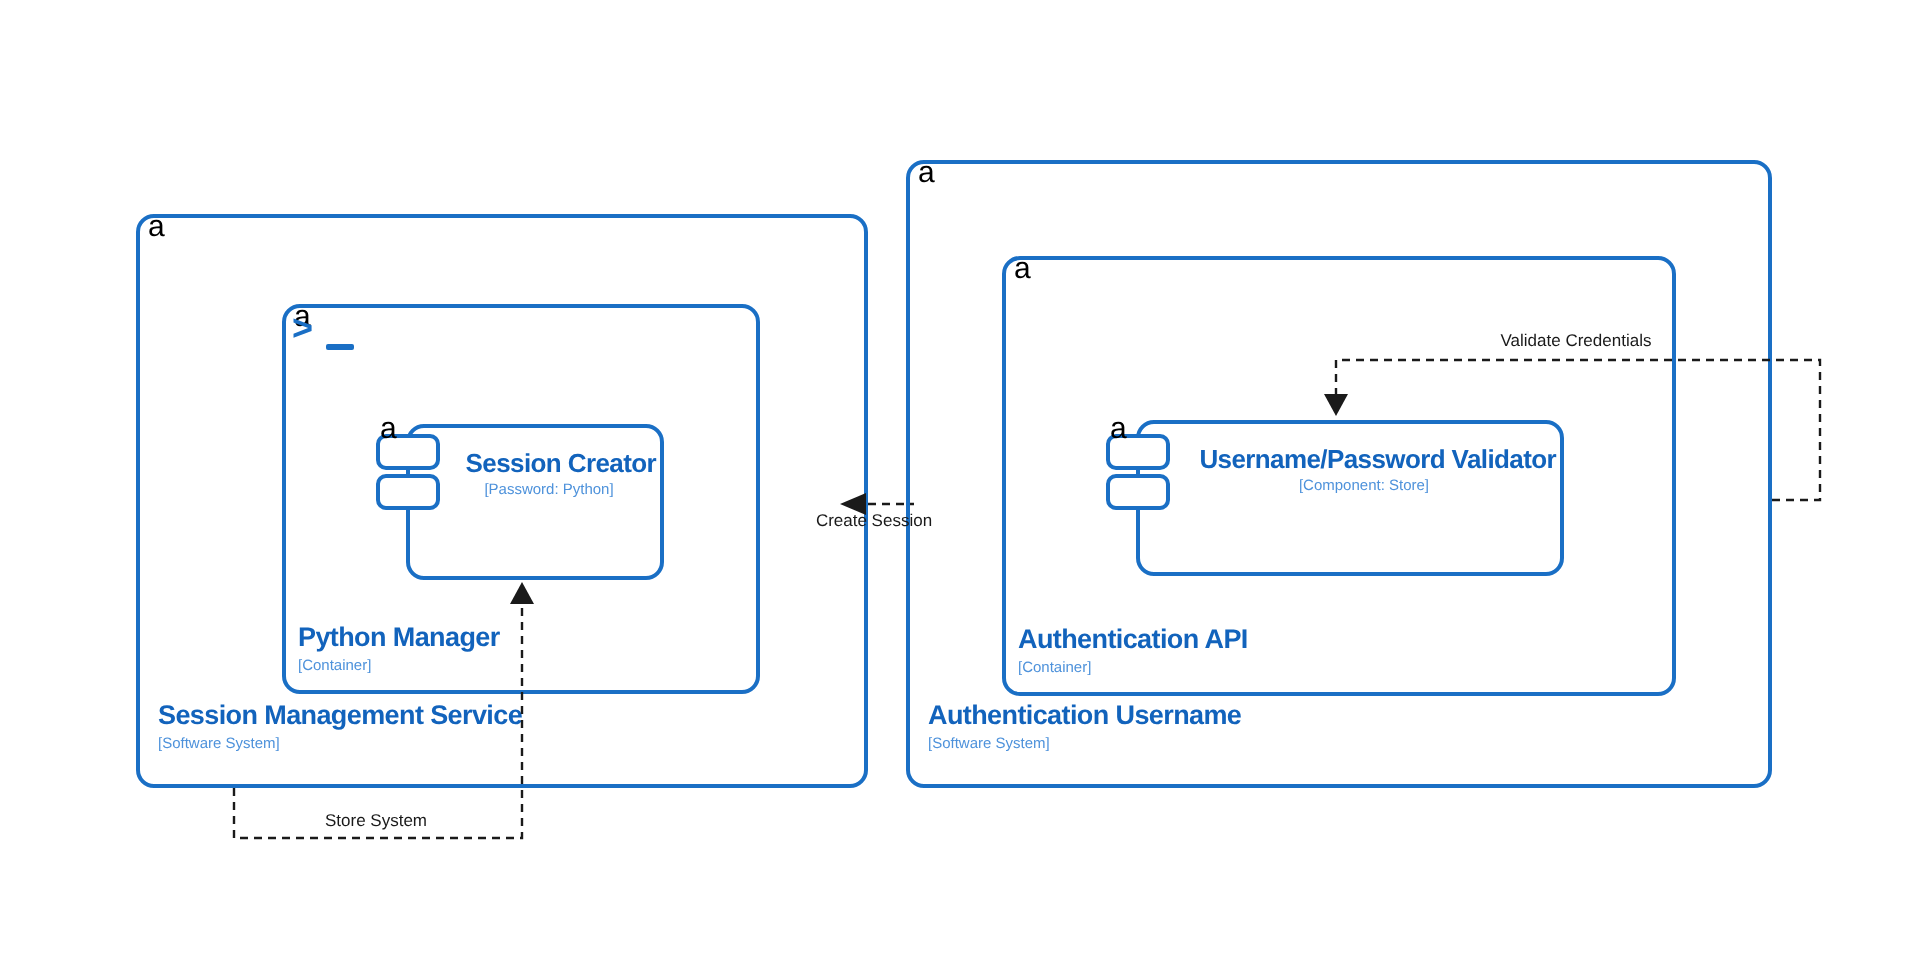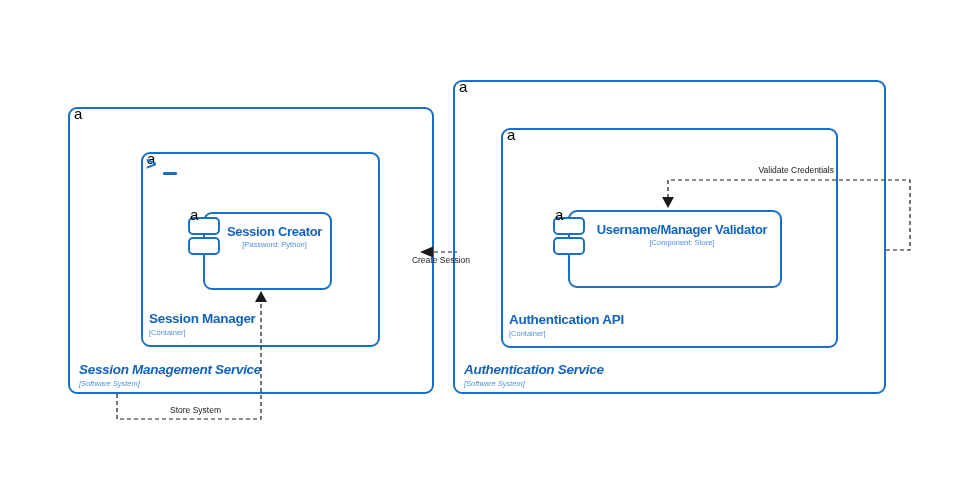--- a/index.html
+++ b/index.html
@@ -4,88 +4,88 @@
 <style>
   :root{
     --border:#1A6FC5; --title:#1263BC; --subtitle:#4E92DB; --line:#1a1a1a; --anchor:#000000;
   }
   html,body{margin:0;padding:0;background:#ffffff;}
   body{font-family:"Liberation Sans", sans-serif;}
   .canvas{position:relative;width:961px;height:485px;background:#fff;overflow:hidden;}
   .box{position:absolute;background:#fff;border:2px solid var(--border);border-radius:9px;box-sizing:border-box;}
   .anchor{position:absolute;left:4px;top:-3px;font-size:15px;line-height:1;color:var(--anchor);}
   .caption{position:absolute;}
-  .sys-caption{left:9px;bottom:4px;font-style:italic;}
+  .sys-caption{left:9px;bottom:16px;}
   .cont-caption{left:6px;bottom:8px;}
   .comp-caption{left:16px;right:2px;top:11px;text-align:center;}
-  .box-title{font-size:13.5px;font-weight:bold;color:var(--title);letter-spacing:-0.3px;line-height:1.1;white-space:nowrap;}
+  .box-title{font-size:13.5px;font-weight:bold;color:var(--title);letter-spacing:-0.3px;line-height:1.1;white-space:nowrap;text-align:right;}
   .comp-caption .box-title{font-size:13px;}
   .box-sub{font-size:7.5px;color:var(--subtitle);margin-top:2px;line-height:1.1;white-space:nowrap;}
   .comp-tab{position:absolute;width:32px;height:18px;background:#fff;border:2px solid var(--border);border-radius:5px;box-sizing:border-box;}
   .comp-anchor{position:absolute;font-size:15px;line-height:1;color:var(--anchor);}
   .term-gt{position:absolute;left:146px;top:155px;font-size:18px;font-weight:bold;color:var(--border);line-height:1;}
   .term-underscore{position:absolute;left:163px;top:172px;width:14px;height:3px;background:var(--border);border-radius:1px;}
-  .rel-label{position:absolute;font-size:8.5px;color:var(--line);text-align:right;white-space:nowrap;line-height:1;}
+  .rel-label{position:absolute;font-size:8.5px;color:var(--line);text-align:center;white-space:nowrap;line-height:1;}
   svg.overlay{position:absolute;left:0;top:0;pointer-events:none;}
   svg.overlay path{fill:none;stroke:var(--line);stroke-width:1.2;stroke-dasharray:4 3;}
   svg.overlay polygon{fill:var(--line);stroke:none;}
 </style>
 </head>
 <body>
 
 <div class="canvas">
 
   <div class="box" style="left:68px;top:107px;width:366px;height:287px;">
     <span class="anchor">a</span>
     <div class="caption sys-caption">
       <div class="box-title">Session Management Service</div>
       <div class="box-sub">[Software System]</div>
     </div>
   </div>
 
   <div class="box" style="left:141px;top:152px;width:239px;height:195px;">
     <span class="anchor">a</span>
     <div class="caption cont-caption">
-      <div class="box-title">Session Manager</div>
+      <div class="box-title">Python Manager</div>
       <div class="box-sub">[Container]</div>
     </div>
   </div>
 
   <span class="term-gt">&gt;</span>
   <div class="term-underscore"></div>
 
   <div class="box" style="left:203px;top:212px;width:129px;height:78px;">
     <div class="caption comp-caption">
       <div class="box-title">Session Creator</div>
       <div class="box-sub">[Password: Python]</div>
     </div>
   </div>
   <div class="comp-tab" style="left:188px;top:217px;"></div>
   <div class="comp-tab" style="left:188px;top:237px;"></div>
   <span class="comp-anchor" style="left:190px;top:207px;">a</span>
 
   <div class="box" style="left:453px;top:80px;width:433px;height:314px;">
     <span class="anchor">a</span>
     <div class="caption sys-caption">
-      <div class="box-title">Authentication Service</div>
+      <div class="box-title">Authentication Username</div>
       <div class="box-sub">[Software System]</div>
     </div>
   </div>
 
   <div class="box" style="left:501px;top:128px;width:337px;height:220px;">
     <span class="anchor">a</span>
     <div class="caption cont-caption">
       <div class="box-title">Authentication API</div>
       <div class="box-sub">[Container]</div>
     </div>
   </div>
 
   <div class="box" style="left:568px;top:210px;width:214px;height:78px;">
     <div class="caption comp-caption">
-      <div class="box-title">Username/Manager Validator</div>
+      <div class="box-title">Username/Password Validator</div>
       <div class="box-sub">[Component: Store]</div>
     </div>
   </div>
   <div class="comp-tab" style="left:553px;top:217px;"></div>
   <div class="comp-tab" style="left:553px;top:237px;"></div>
   <span class="comp-anchor" style="left:555px;top:207px;">a</span>
 
   <div class="rel-label" style="left:404px;top:256px;width:66px;">Create Session</div>
   <div class="rel-label" style="left:155px;top:406px;width:66px;">Store System</div>
   <div class="rel-label" style="left:742px;top:166px;width:92px;">Validate Credentials</div>

